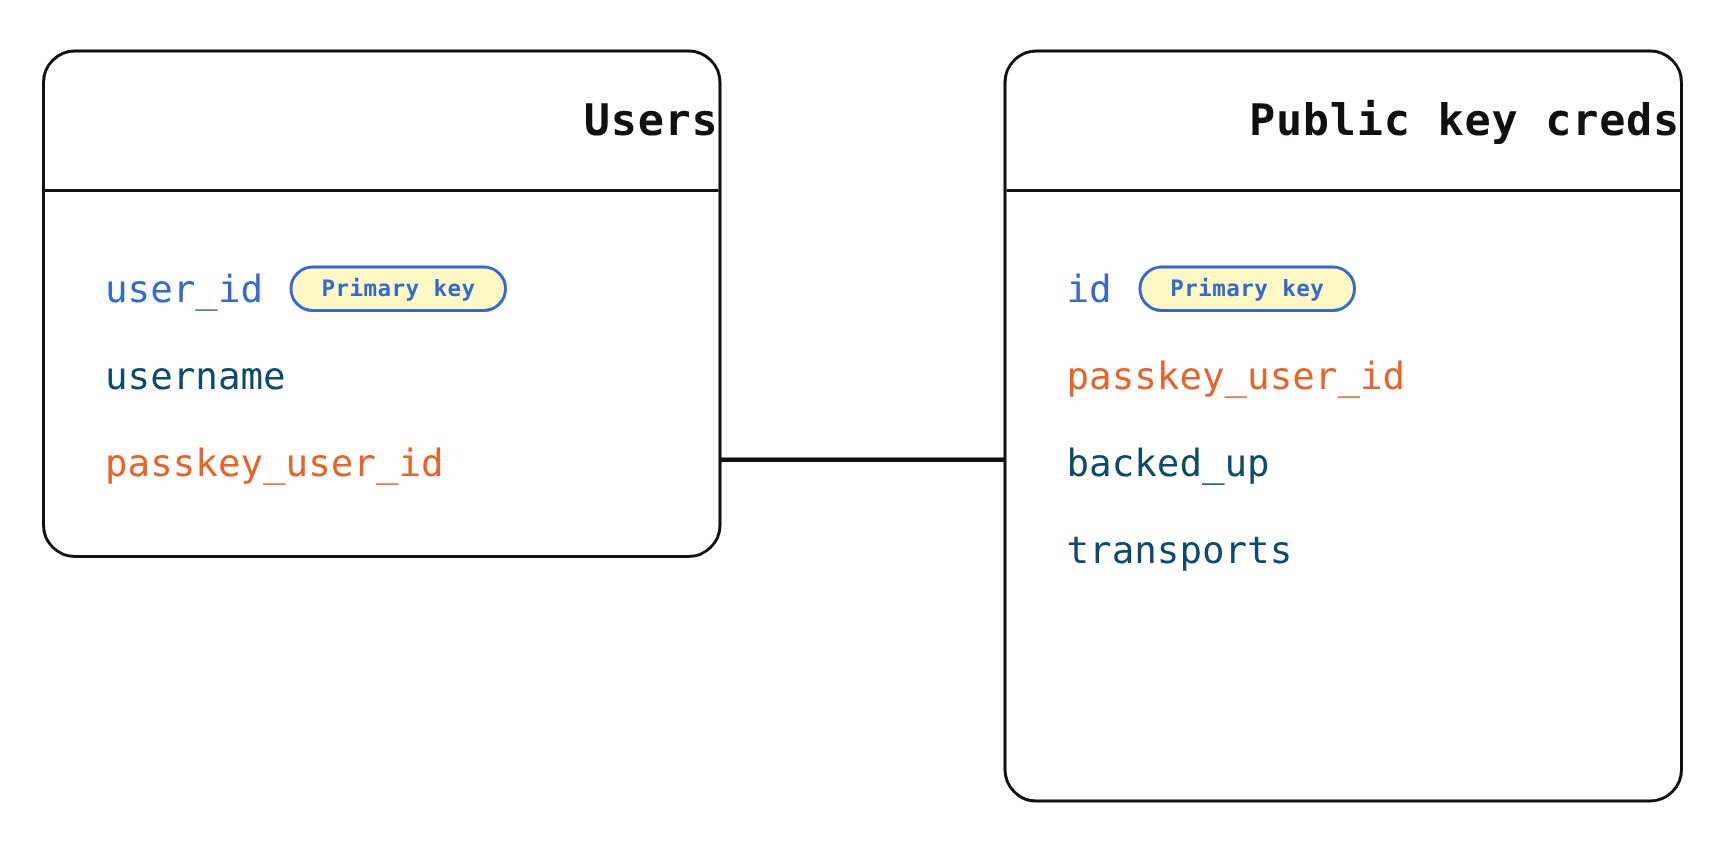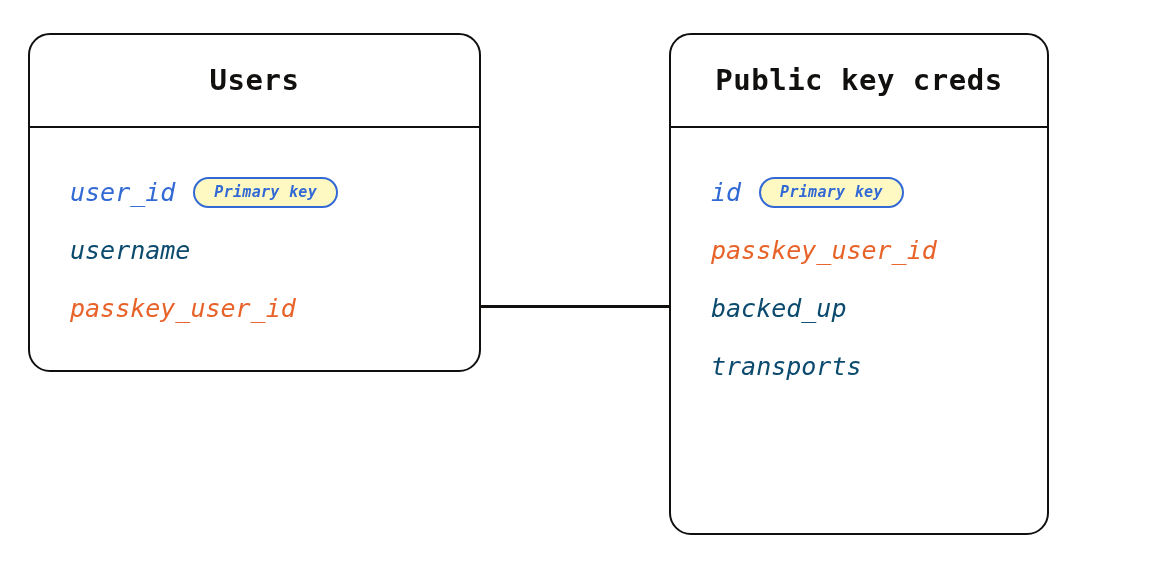--- a/index.html
+++ b/index.html
@@ -29,41 +29,40 @@
   .entity-header {
     position: absolute;
     left: 0;
     right: 0;
     top: 0;
     height: 93px;
     box-sizing: border-box;
     border-bottom: 2px solid #11100f;
     display: flex;
     align-items: center;
-    justify-content: center;
+    justify-content: flex-end;
   }
 
   .entity-title {
     font-family: "DejaVu Sans Mono", monospace;
     font-size: 29px;
     font-weight: bold;
     color: #11100f;
     letter-spacing: 0.5px;
     white-space: nowrap;
     line-height: 1;
   }
 
   .fields {
     position: absolute;
     left: 0;
     right: 0;
     top: 95px;
     padding: 33px 0 0 40px;
     box-sizing: border-box;
-    font-style: italic;
   }
 
   .field-row {
     display: flex;
     align-items: center;
     height: 58px;
     box-sizing: border-box;
   }
 
   .field-name {
@@ -127,21 +126,21 @@
         <span class="field-name">username</span>
       </div>
 
       <div class="field-row">
         <span class="field-name fk">passkey_user_id</span>
       </div>
 
     </div>
   </div>
 
-  <div class="entity" style="left:669px; top:33px; width:380px; height:502px;border-radius:22px;">
+  <div class="entity" style="left:669px; top:33px; width:453px; height:502px;border-radius:22px;">
     <div class="entity-header">
       <div class="entity-title">Public key creds</div>
     </div>
     <div class="fields">
 
       <div class="field-row">
         <span class="field-name pk">id</span>
         <span class="pk-badge">
           <span class="pk-badge-label">Primary key</span>
         </span>

